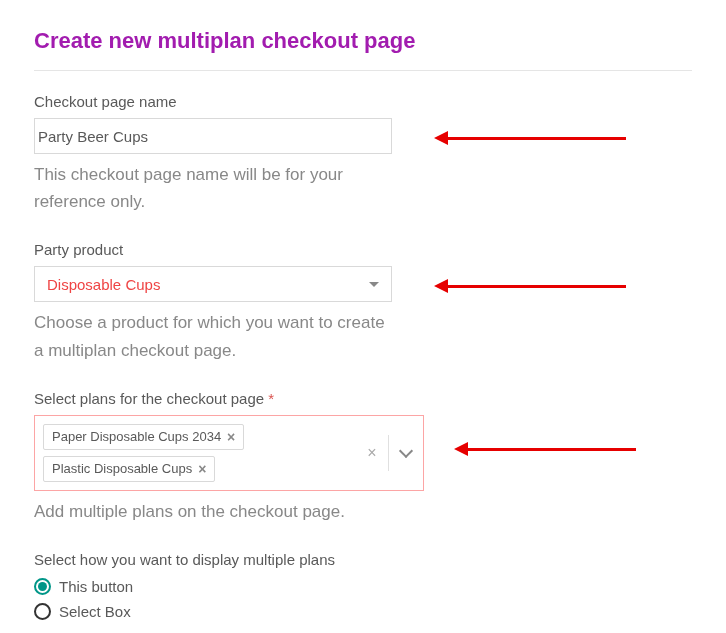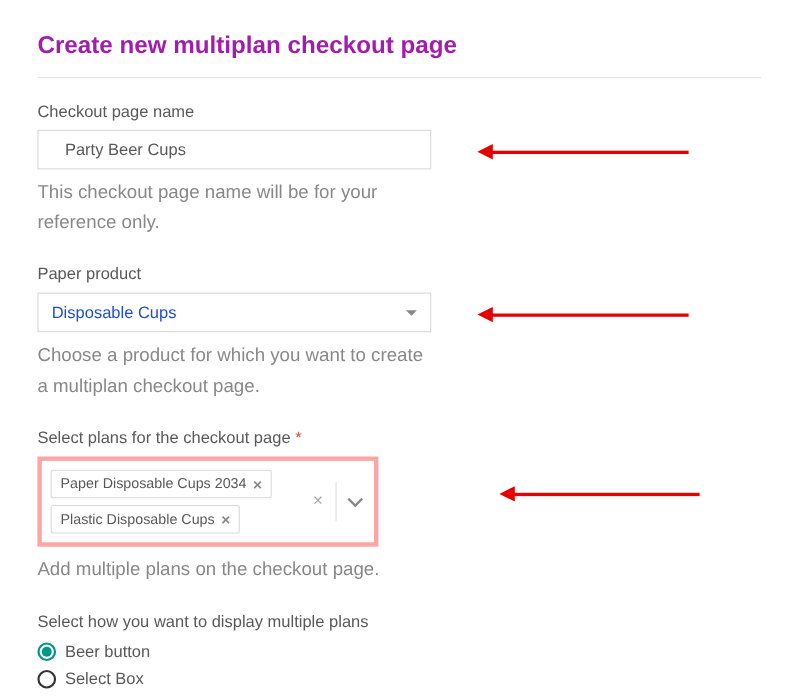--- a/index.html
+++ b/index.html
@@ -4,33 +4,33 @@
   <style>
     * { box-sizing: border-box; margin: 0; padding: 0; }
     body { font-family: -apple-system, BlinkMacSystemFont, "Segoe UI", Arial, sans-serif; background: #fff; color: #333; width: 726px; }
     .container { padding: 28px 34px; }
     h1 { font-size: 22px; font-weight: 600; color: #a21caf; margin-bottom: 16px; }
     hr.divider { border: none; border-top: 1px solid #e5e5e5; margin-bottom: 22px; }
     .form-group { margin-bottom: 26px; position: relative; }
     .label { font-size: 15px; color: #595959; margin-bottom: 8px; display: block; }
     .req { color: #d9534f; }
     .text-input {
-      width: 358px; height: 36px; border: 1px solid #d9d9d9; padding: 0 24px;
+      width: 358px; height: 36px; border: 1px solid #d9d9d9; padding: 0 3px;
       font-size: 15px; color: #595959; background: #fff;
     }
     .helper { font-size: 17px; color: #888; margin-top: 7px; line-height: 1.6; max-width: 358px; }
     .select-wrap {
       width: 358px; height: 36px; border: 1px solid #d9d9d9; display: flex;
       align-items: center; justify-content: space-between; padding: 0 12px;
       cursor: pointer; background: #fff;
     }
-    .select-text { font-size: 15px; color: #1d4ed8; }
+    .select-text { font-size: 15px; color: #ef4444; }
     .caret { width: 0; height: 0; border-left: 5px solid transparent; border-right: 5px solid transparent; border-top: 5px solid #888; }
     .multi-wrap {
-      width: 310px; border: 4px solid #fca5a5; display: flex; background: #fff;
+      width: 390px; border: 1px solid #fca5a5; display: flex; background: #fff;
     }
     .multi-tags {
       flex: 1; padding: 8px; display: flex; flex-wrap: wrap; gap: 6px; align-items: flex-start;
     }
     .tag {
       border: 1px solid #d9d9d9; background: #fff; padding: 4px 8px;
       font-size: 13px; color: #595959; display: inline-flex; align-items: center; gap: 6px;
       border-radius: 2px;
     }
     .tag-x { color: #888; font-size: 14px; cursor: pointer; font-weight: 600; }
@@ -85,21 +85,21 @@
   <hr class="divider">
 
   <div class="form-group">
     <label class="label">Checkout page name</label>
     <input type="text" class="text-input" value="Party Beer Cups" style="">
     <div class="helper">This checkout page name will be for your reference only.</div>
     <div class="arrow-right arrow1"></div>
   </div>
 
   <div class="form-group">
-    <label class="label">Paper product</label>
+    <label class="label">Party product</label>
     <div class="select-wrap">
       <span class="select-text">Disposable Cups</span>
       <span class="caret"></span>
     </div>
     <div class="helper">Choose a product for which you want to create a multiplan checkout page.</div>
     <div class="arrow-right arrow2"></div>
   </div>
 
   <div class="form-group">
     <label class="label">
@@ -129,21 +129,21 @@
     <div class="arrow-right arrow3"></div>
   </div>
 
   <div class="form-group">
     <label class="label">Select how you want to display multiple plans</label>
     <div class="radio-group">
       <div class="radio-option">
         <span class="radio-circle selected">
             <span class="radio-dot"></span>
           </span>
-        <span class="radio-label">Beer button</span>
+        <span class="radio-label">This button</span>
       </div>
       <div class="radio-option">
         <span class="radio-circle"></span>
         <span class="radio-label">Select Box</span>
       </div>
     </div>
   </div>
 
   <div class="actions">
     <div class="arrow-submit"></div>

